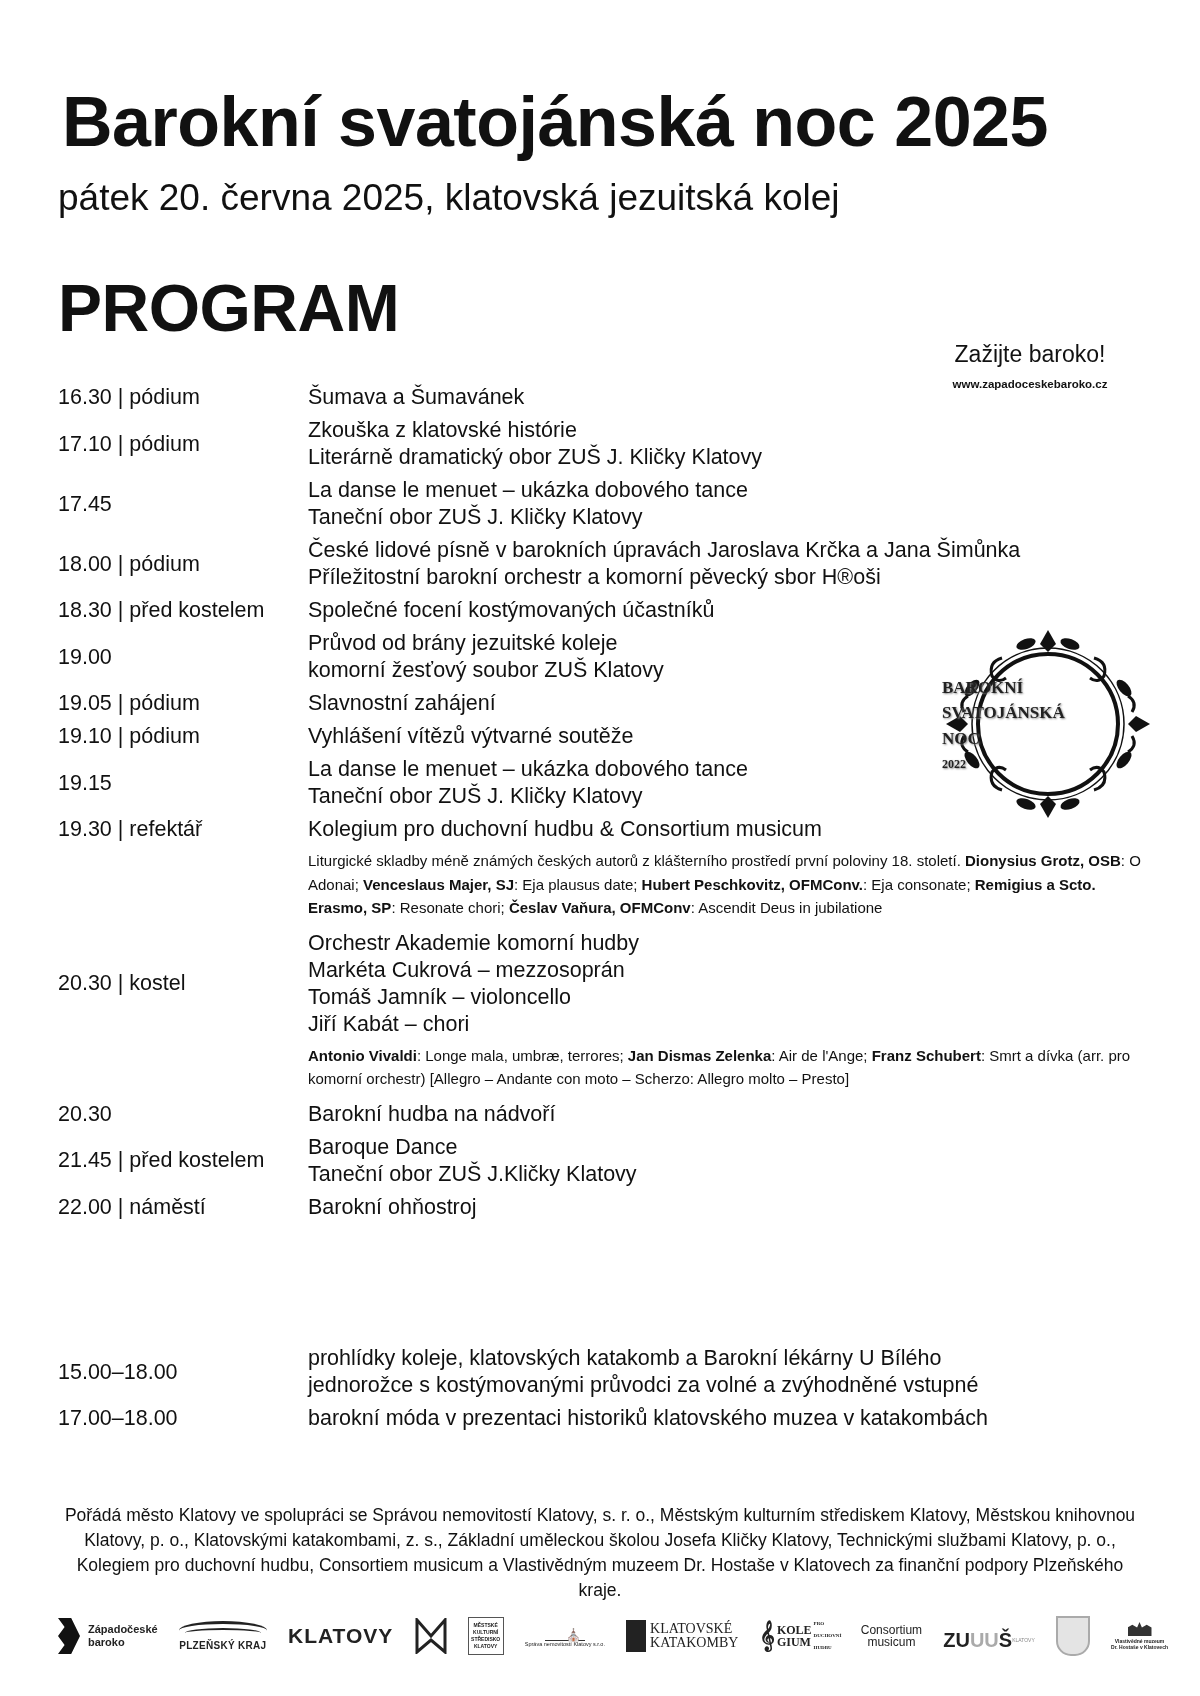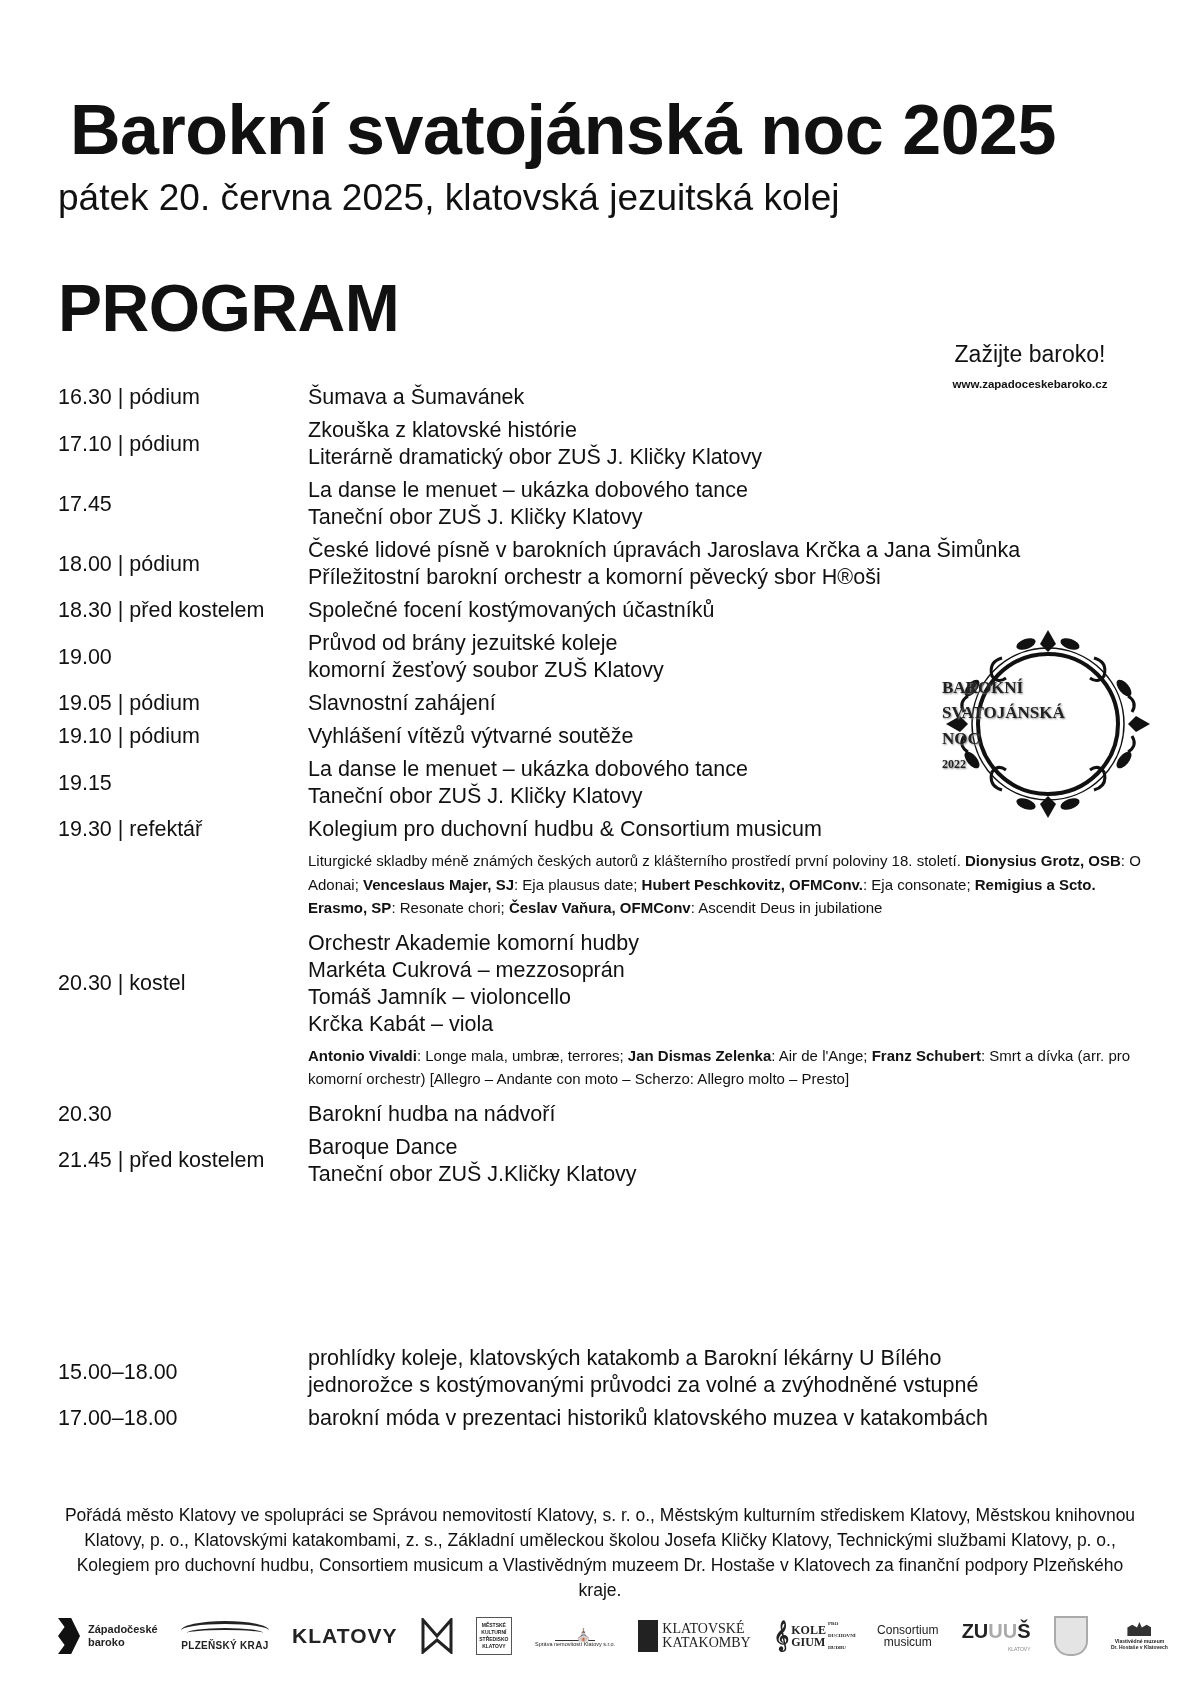--- a/index.html
+++ b/index.html
@@ -1,21 +1,21 @@
 <!DOCTYPE html>
 <html><head>
 <meta charset="utf-8">
 <style>
   html, body { margin: 0; padding: 0; background: #ffffff; }
   body {
     width: 1200px; height: 1696px; position: relative; overflow: hidden;
     font-family: "Liberation Sans", "DejaVu Sans", sans-serif; color: #111111;
   }
   .title {
-    position: absolute; left: 58px; top: 78px; margin: 12px;
+    position: absolute; left: 58px; top: 78px; margin: 4px;
     font-size: 70px; font-weight: bold; letter-spacing: -0.5px; line-height: 80px;
   }
   .subtitle {
     position: absolute; left: 58px; top: 175px; margin: 0;
     font-size: 37px; font-weight: normal; line-height: 46px;
   }
   .program-heading {
     position: absolute; left: 58px; top: 270px; margin: 0;
     font-size: 66px; font-weight: bold; line-height: 76px; letter-spacing: -0.5px;
   }
@@ -67,21 +67,21 @@
   .logo-m svg { width: 32px; height: 36px; }
   .logo-mks { width: 34px; height: 36px; border: 1px solid #555; flex-direction: column; justify-content: center; font-size: 5px; font-weight: bold; line-height: 7px; text-align: center; }
   .logo-snk { flex-direction: column; align-items: center; font-size: 5.5px; }
   .logo-snk .sky { width: 40px; height: 14px; border-bottom: 1px solid #333; position: relative; }
   .logo-snk .sky::before { content: "⛪"; position: absolute; right: 4px; bottom: -2px; font-size: 12px; }
   .logo-kk { font-family: "Liberation Serif", serif; font-size: 14px; line-height: 14px; }
   .logo-kk .box { width: 16px; height: 28px; border: 2px solid #222; margin-right: 4px; background: #222; }
   .logo-kg { font-family: "Liberation Serif", serif; font-size: 12px; line-height: 12px; font-weight: bold; }
   .logo-kg .clef { font-size: 26px; margin-right: 2px; }
   .logo-cm { font-size: 12px; line-height: 12px; text-align: center; flex-direction: column; }
-  .logo-zus { font-size: 20px; font-weight: bold; flex-direction: column; line-height: 18px; margin-top: 8px; }
+  .logo-zus { font-size: 20px; font-weight: bold; flex-direction: row; line-height: 18px; margin-top: 8px; }
   .logo-zus .uuu { color: #aaa; }
   .logo-zus small { font-size: 5px; color: #888; font-weight: normal; align-self: flex-end; }
   .logo-crest { width: 30px; height: 36px; border: 2px solid #aaa; border-radius: 0 0 15px 15px; background: #e4e4e4; }
   .logo-vm { flex-direction: column; align-items: center; font-size: 5px; font-weight: bold; line-height: 6px; text-align: center; }
   .logo-vm .bld { width: 24px; height: 14px; background: #333; clip-path: polygon(0 100%, 0 40%, 20% 20%, 40% 40%, 50% 0, 60% 40%, 80% 20%, 100% 40%, 100% 100%); margin-bottom: 2px; }
 </style>
 </head>
 <body>
 
 <h1 class="title">Barokní svatojánská noc 2025</h1>
@@ -196,36 +196,42 @@
         <span class="line">Kolegium pro duchovní hudbu &amp; Consortium musicum</span>
       </div>
   </div>
   <div class="note"><span>Liturgické skladby méně známých českých autorů z klášterního prostředí první poloviny 18. století. </span><b>Dionysius Grotz, OSB</b><span>: O Adonai; </span><b>Venceslaus Majer, SJ</b><span>: Eja plausus date; </span><b>Hubert Peschkovitz, OFMConv.</b><span>: Eja consonate; </span><b>Remigius a Scto. Erasmo, SP</b><span>: Resonate chori; </span><b>Česlav Vaňura, OFMConv</b><span>: Ascendit Deus in jubilatione</span></div>
   <div class="row">
     <div class="time">20.30 | kostel</div>
     <div class="desc">
       <span class="line">Orchestr Akademie komorní hudby</span>
       <span class="line">Markéta Cukrová – mezzosoprán</span>
       <span class="line">Tomáš Jamník – violoncello</span>
-      <span class="line">Krčka Kabát – viola</span>
+      <span class="line">Jiří Kabát – chori</span>
     </div>
   </div>
   <div class="note"><b>Antonio Vivaldi</b><span>: Longe mala, umbræ, terrores; </span><b>Jan Dismas Zelenka</b><span>: Air de l'Ange; </span><b>Franz Schubert</b><span>: Smrt a dívka (arr. pro komorní orchestr) [Allegro – Andante con moto – Scherzo: Allegro molto – Presto]</span></div>
   <div class="row">
     <div class="time">20.30</div>
     <div class="desc">
         <span class="line">Barokní hudba na nádvoří</span>
       </div>
   </div>
   <div class="row">
     <div class="time">21.45 | před kostelem</div>
     <div class="desc">
       <span class="line">Baroque Dance</span>
       <span class="line">Taneční obor ZUŠ J.Kličky Klatovy</span>
     </div>
+  </div>
+  <div class="row">
+    <div class="time">22.00 | náměstí</div>
+    <div class="desc">
+        <span class="line">Barokní ohňostroj</span>
+      </div>
   </div>
 </div>
 
 <div class="extras">
   <div class="row">
     <div class="time">15.00–18.00</div>
     <div class="desc">
       <span class="line">prohlídky koleje, klatovských katakomb a Barokní lékárny U Bílého</span>
       <span class="line">jednorožce s kostýmovanými průvodci za volné a zvýhodněné vstupné</span>
     </div>

